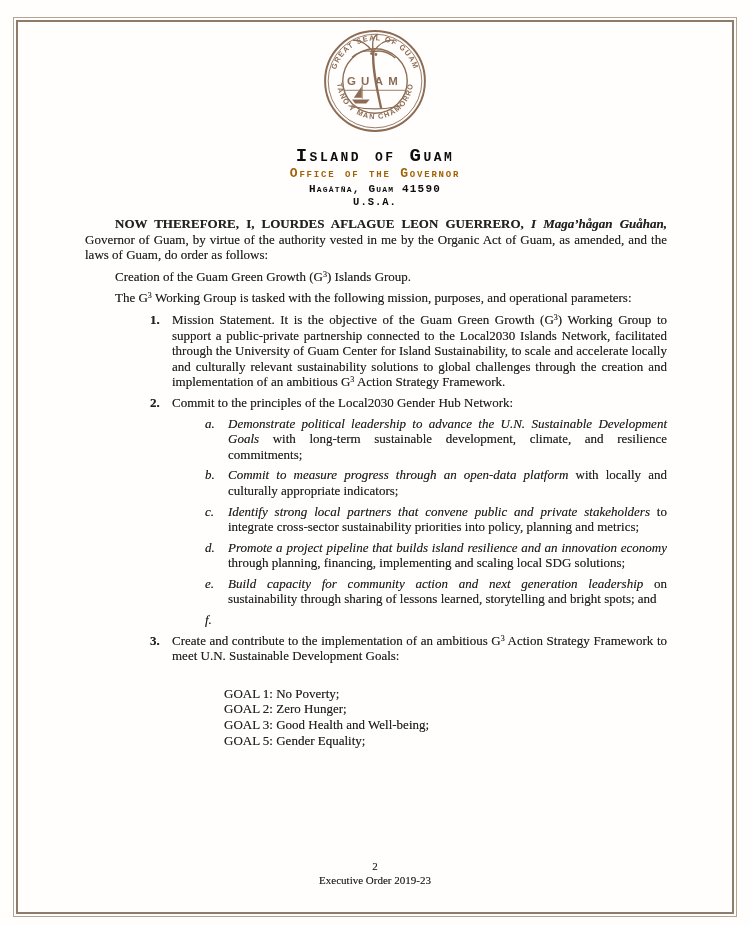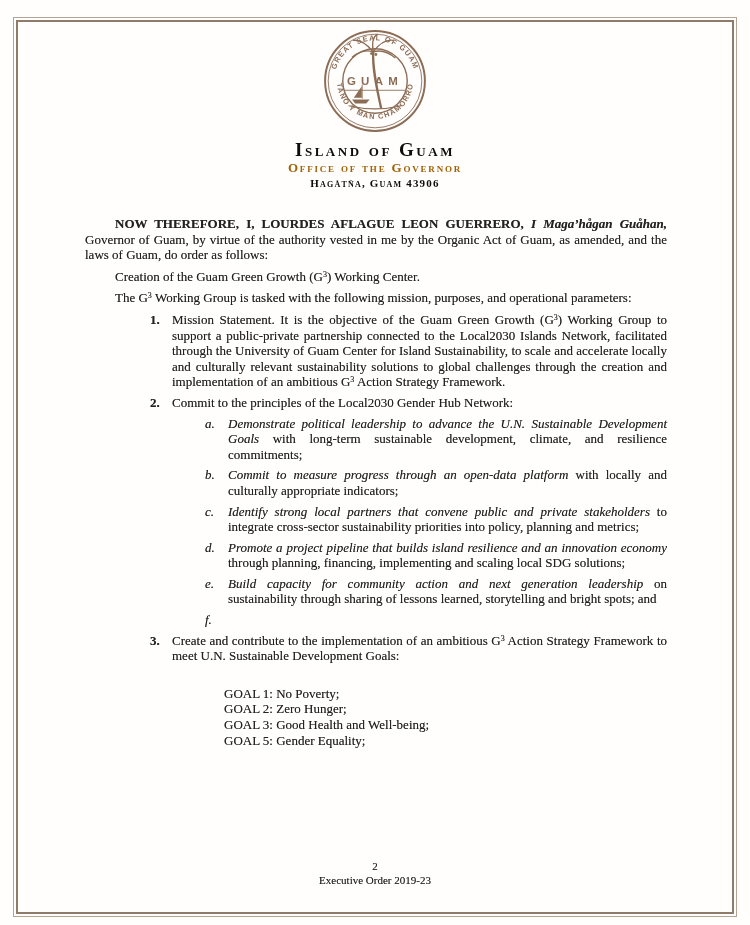--- a/index.html
+++ b/index.html
@@ -39,21 +39,21 @@
   .seal-ring-text {
     font-family: "Liberation Sans", sans-serif;
     font-size: 8.4px; font-weight: bold; letter-spacing: 1.3px;
     fill: var(--seal-color, #8c6c55);
   }
   .seal-guam-text {
     font-family: "Liberation Sans", sans-serif;
     font-size: 13px; font-weight: bold; letter-spacing: 6px;
     fill: var(--seal-color, #8c6c55);
   }
-  .letterhead { margin-top: 6px; font-family: Liberation Serif, serif; }
+  .letterhead { margin-top: 12px; font-family: Liberation Mono, monospace; }
   .lh1 {
     font-size: 19px; font-weight: bold; font-variant: small-caps;
     letter-spacing: 2.5px; line-height: 20px; color: #0d0d0d;
   }
   .lh2 {
     font-size: 13px; font-weight: bold; font-variant: small-caps;
     letter-spacing: 1.8px; line-height: 14px; margin-top: 1px; color: #a16207;
   }
   .lh3 {
     font-size: 11px; font-weight: bold; font-variant: small-caps;
@@ -133,29 +133,30 @@
             <path class="seal-fill" d="M45,66 L45,79 L36,79 Z"></path>
             <path class="seal-fill" d="M34,81 L54,81 L50,85.5 L37.5,85.5 Z"></path>
           </g>
           <text class="seal-guam-text" x="60" y="64.5" text-anchor="middle">GUAM</text>
         </g>
       </svg>
     </div>
     <div class="letterhead">
       <div class="lh1">Island of Guam</div>
       <div class="lh2">Office of the Governor</div>
-      <div class="lh3">Hagåtña, Guam 43906</div>
+      <div class="lh3">Hagåtña, Guam 41590</div>
+      <div class="lh4">U.S.A.</div>
     </div>
   </div>
 
   <div class="doc-body">
 
     <p class="para"><span class="bold">NOW THEREFORE, I, LOURDES AFLAGUE LEON GUERRERO, </span><span class="bold-italic">I Maga’hågan Guåhan, </span><span>Governor of Guam, by virtue of the authority vested in me by the Organic Act of Guam, as amended, and the laws of Guam, do order as follows:</span></p>
 
-    <p class="para"><span>Creation of the Guam Green Growth (G</span><sup>3</sup><span>) Working Center.</span></p>
+    <p class="para"><span>Creation of the Guam Green Growth (G</span><sup>3</sup><span>) Islands Group.</span></p>
 
     <p class="para"><span>The G</span><sup>3</sup><span> Working Group is tasked with the following mission, purposes, and operational parameters:</span></p>
 
     <div class="num-item">
       <span class="num-marker">1.</span>
       <div class="num-content"><span>Mission Statement. It is the objective of the Guam Green Growth (G</span><sup>3</sup><span>) Working Group to support a public-private partnership connected to the Local2030 Islands Network, facilitated through the University of Guam Center for Island Sustainability, to scale and accelerate locally and culturally relevant sustainability solutions to global challenges through the creation and implementation of an ambitious G</span><sup>3</sup><span> Action Strategy Framework.</span></div>
     </div>
 
     <div class="num-item">
       <span class="num-marker">2.</span>

